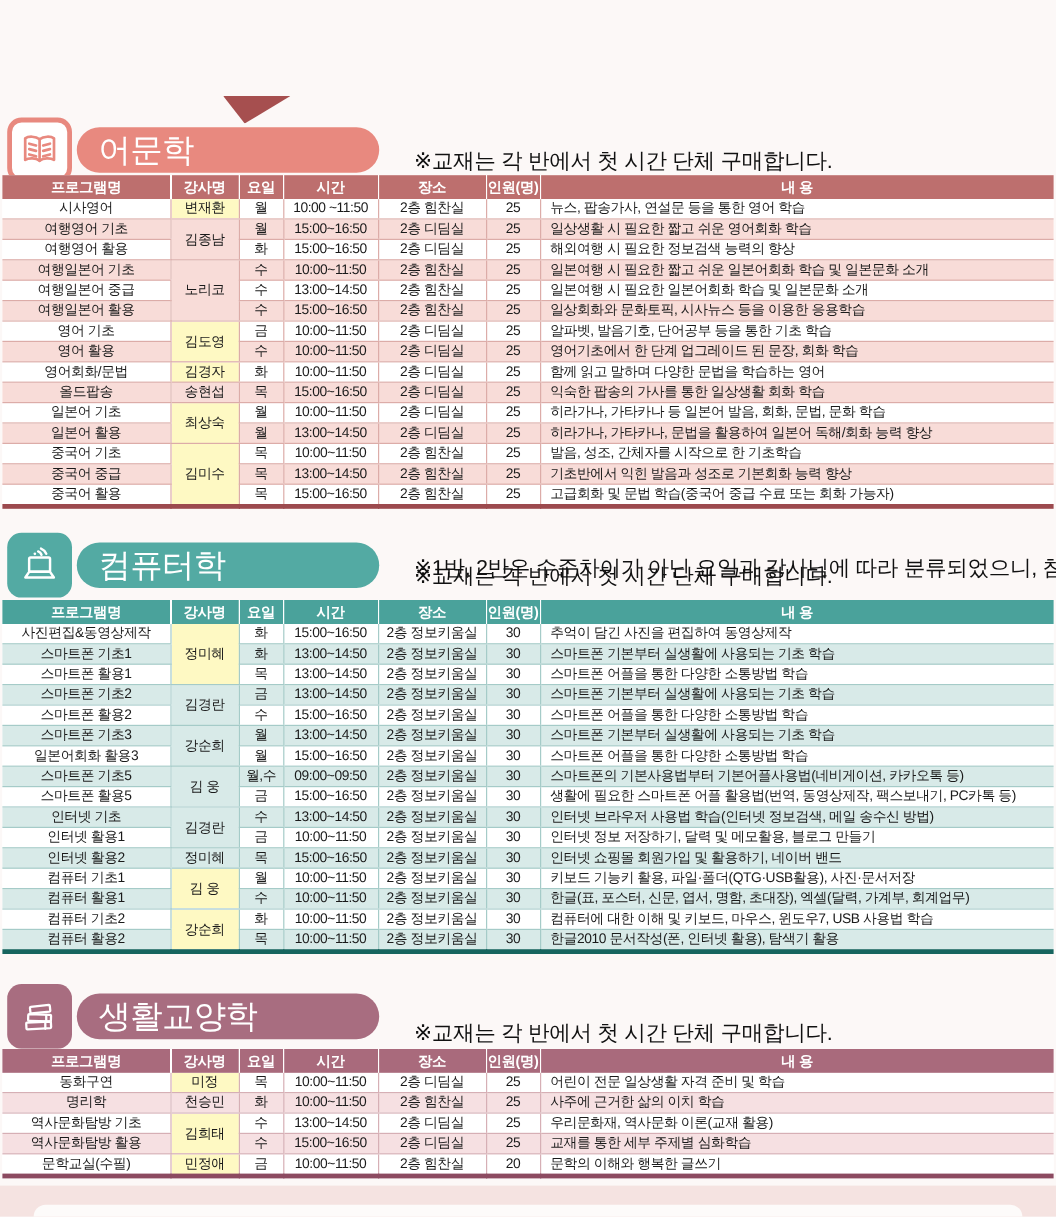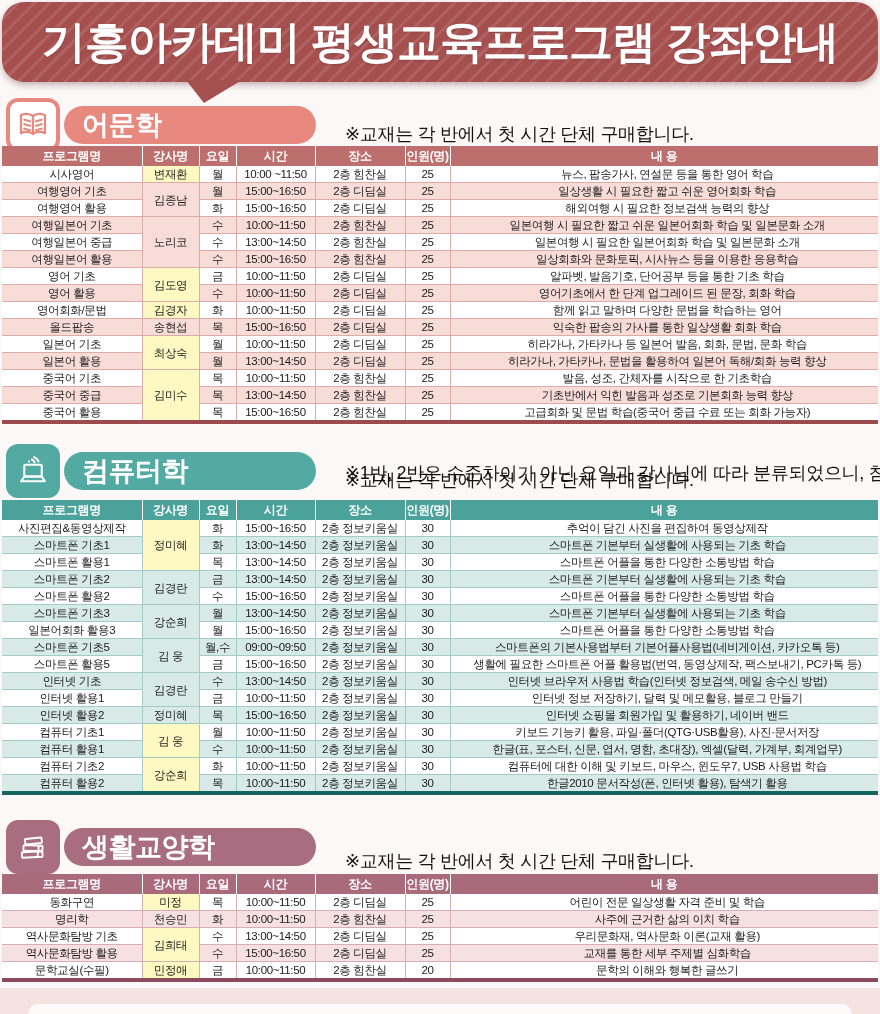--- a/index.html
+++ b/index.html
@@ -36,21 +36,21 @@
   .icon-box{
     position:absolute;left:6px;width:54px;height:54px;border-radius:12px;
     display:flex;align-items:center;justify-content:center;
     box-sizing:border-box;
   }
   .icon-box.outlined{background:#fff;border:4px solid var(--badge);}
   .icon-box.filled{background:var(--badge);}
   .badge{
     position:absolute;left:64px;width:252px;height:38px;border-radius:19px;
     background:var(--badge);
-    color:#fff;font-size:27px;font-weight:700;letter-spacing:-0.5px;
+    color:#fff;font-size:27px;font-weight:400;letter-spacing:-0.5px;
     line-height:38px;padding-left:18px;box-sizing:border-box;
   }
   .note{
     position:absolute;left:345px;font-size:18px;color:#111;letter-spacing:-0.3px;
     white-space:nowrap;
   }
 
   
   table.sched{
     position:absolute;left:2px;width:876px;
@@ -66,42 +66,39 @@
   table.sched th + th{border-left:1px solid rgba(255,255,255,0.55);}
   table.sched td{
     height:16px;line-height:16px;font-size:11.5px;letter-spacing:-0.35px;
     text-align:center;padding:0 2px;white-space:nowrap;overflow:hidden;
     border-bottom:1px solid var(--grid);
     background:#fff;color:#1a1a1a;
   }
   table.sched td + td, table.sched tr > td:not(:first-child){border-left:1px solid var(--grid);}
   table.sched tr.alt td{background:var(--alt);}
   table.sched td.inst{background:#fef9c3;}
-  table.sched td.content{text-align:center;padding-left:8px;}
+  table.sched td.content{text-align:left;padding-left:8px;}
 
   
   .sec1 .icon-box{top:98px;} .sec1 .badge{top:106px;}
   .sec1 .note{top:122px;} .sec1 table.sched{top:146px;}
   .sec2 .icon-box{top:444px;} .sec2 .badge{top:452px;}
   .sec2 .note.n0{top:449px;margin-top:12px;} .sec2 .note.n1{top:468px;} .sec2 table.sched{top:500px;}
   .sec3 .icon-box{top:820px;} .sec3 .badge{top:828px;}
   .sec3 .note{top:849px;} .sec3 table.sched{top:874px;}
 
   
   .bottom-strip{position:absolute;left:0;right:0;top:988px;height:26px;background:#f5e3e1;}
   .bottom-card{position:absolute;left:28px;right:28px;top:1004px;height:10px;background:#fdfbfa;border-radius:10px 10px 0 0;}
 </style>
 </head>
 <body>
 
 <div class="page" style="--banner: #a64f4f;">
 
-  <div class="banner">
-    <h1>기흥아카데미 평생교육프로그램 강좌안내</h1>
-  </div>
   <div class="banner-tail"></div>
 
   <div class="section sec1" style="--badge: #e8897f; --header: #bd6f6e; --alt: #f8dcd8; --grid: #dcaca8; --bottom: #9c4a4e;">
     <div class="icon-box outlined">
       <svg width="36" height="36" viewBox="0 0 48 48" fill="none" stroke="#e8897f" stroke-width="3" stroke-linecap="round" stroke-linejoin="round">
         <path d="M24 12 C19.5 8.5 11.5 8.5 8 11 L8 35 C12 32.5 20 32.5 24 36 C28 32.5 36 32.5 40 35 L40 11 C36.5 8.5 28.5 8.5 24 12 Z"></path>
         <line x1="24" y1="12" x2="24" y2="36"></line>
         <line x1="12.5" y1="17" x2="20" y2="19"></line>
         <line x1="12.5" y1="23" x2="20" y2="25"></line>
         <line x1="12.5" y1="29" x2="20" y2="31"></line>

